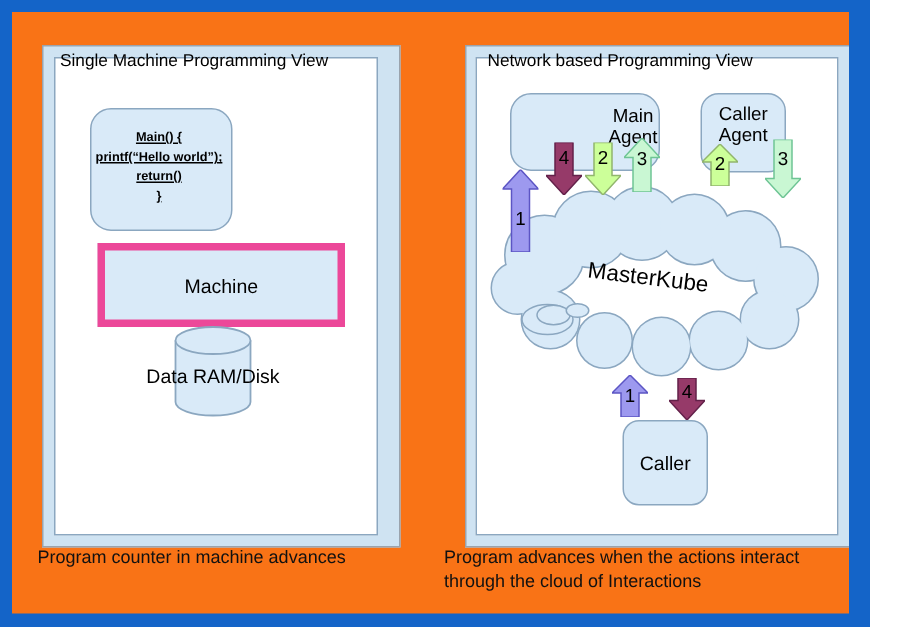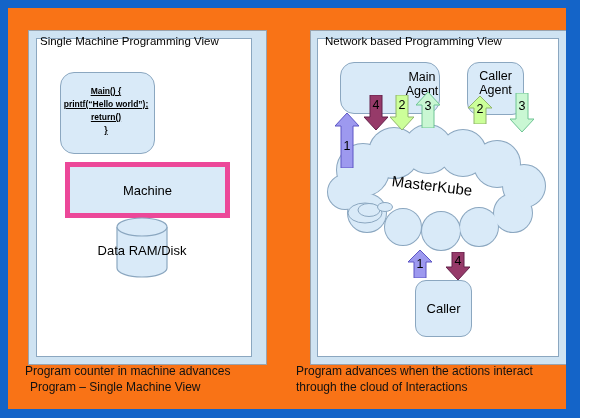--- a/index.html
+++ b/index.html
@@ -55,21 +55,20 @@
   </div>
 
   <svg class="abs" style="left:107px;top:208px;" width="54" height="64">
     <path d="M2,11 L2,52 A25,9 0 0 0 52,52 L52,11" fill="#d9eaf8" stroke="#8ba7c0" stroke-width="1.2"></path>
     <ellipse cx="27" cy="11" rx="25" ry="9" fill="#d9eaf8" stroke="#8ba7c0" stroke-width="1.2"></ellipse>
   </svg>
   <div class="disk-label" style="left:54px;top:235px;width:160px;">Data RAM/Disk</div>
 
   <div class="caption" style="left:17px;top:355px;">
     <div>Program counter in machine advances</div>
-    <div style="padding-left:5px;">Program – Single Machine View</div>
   </div>
 
   <div class="outer-box" style="left:302px;top:22px;width:255px;height:333px;"></div>
   <div class="inner-box" style="left:309px;top:30px;width:240px;height:317px;"></div>
   <div class="panel-title" style="left:317px;top:27px;">Network based Programming View</div>
 
   <svg class="abs" style="left:317px;top:112px;" width="230" height="135">
     <g stroke="#8ba7c0" stroke-width="2" fill="#d9eaf8">
       <circle cx="38" cy="50" r="26"></circle>
         <circle cx="69" cy="33" r="25"></circle>

